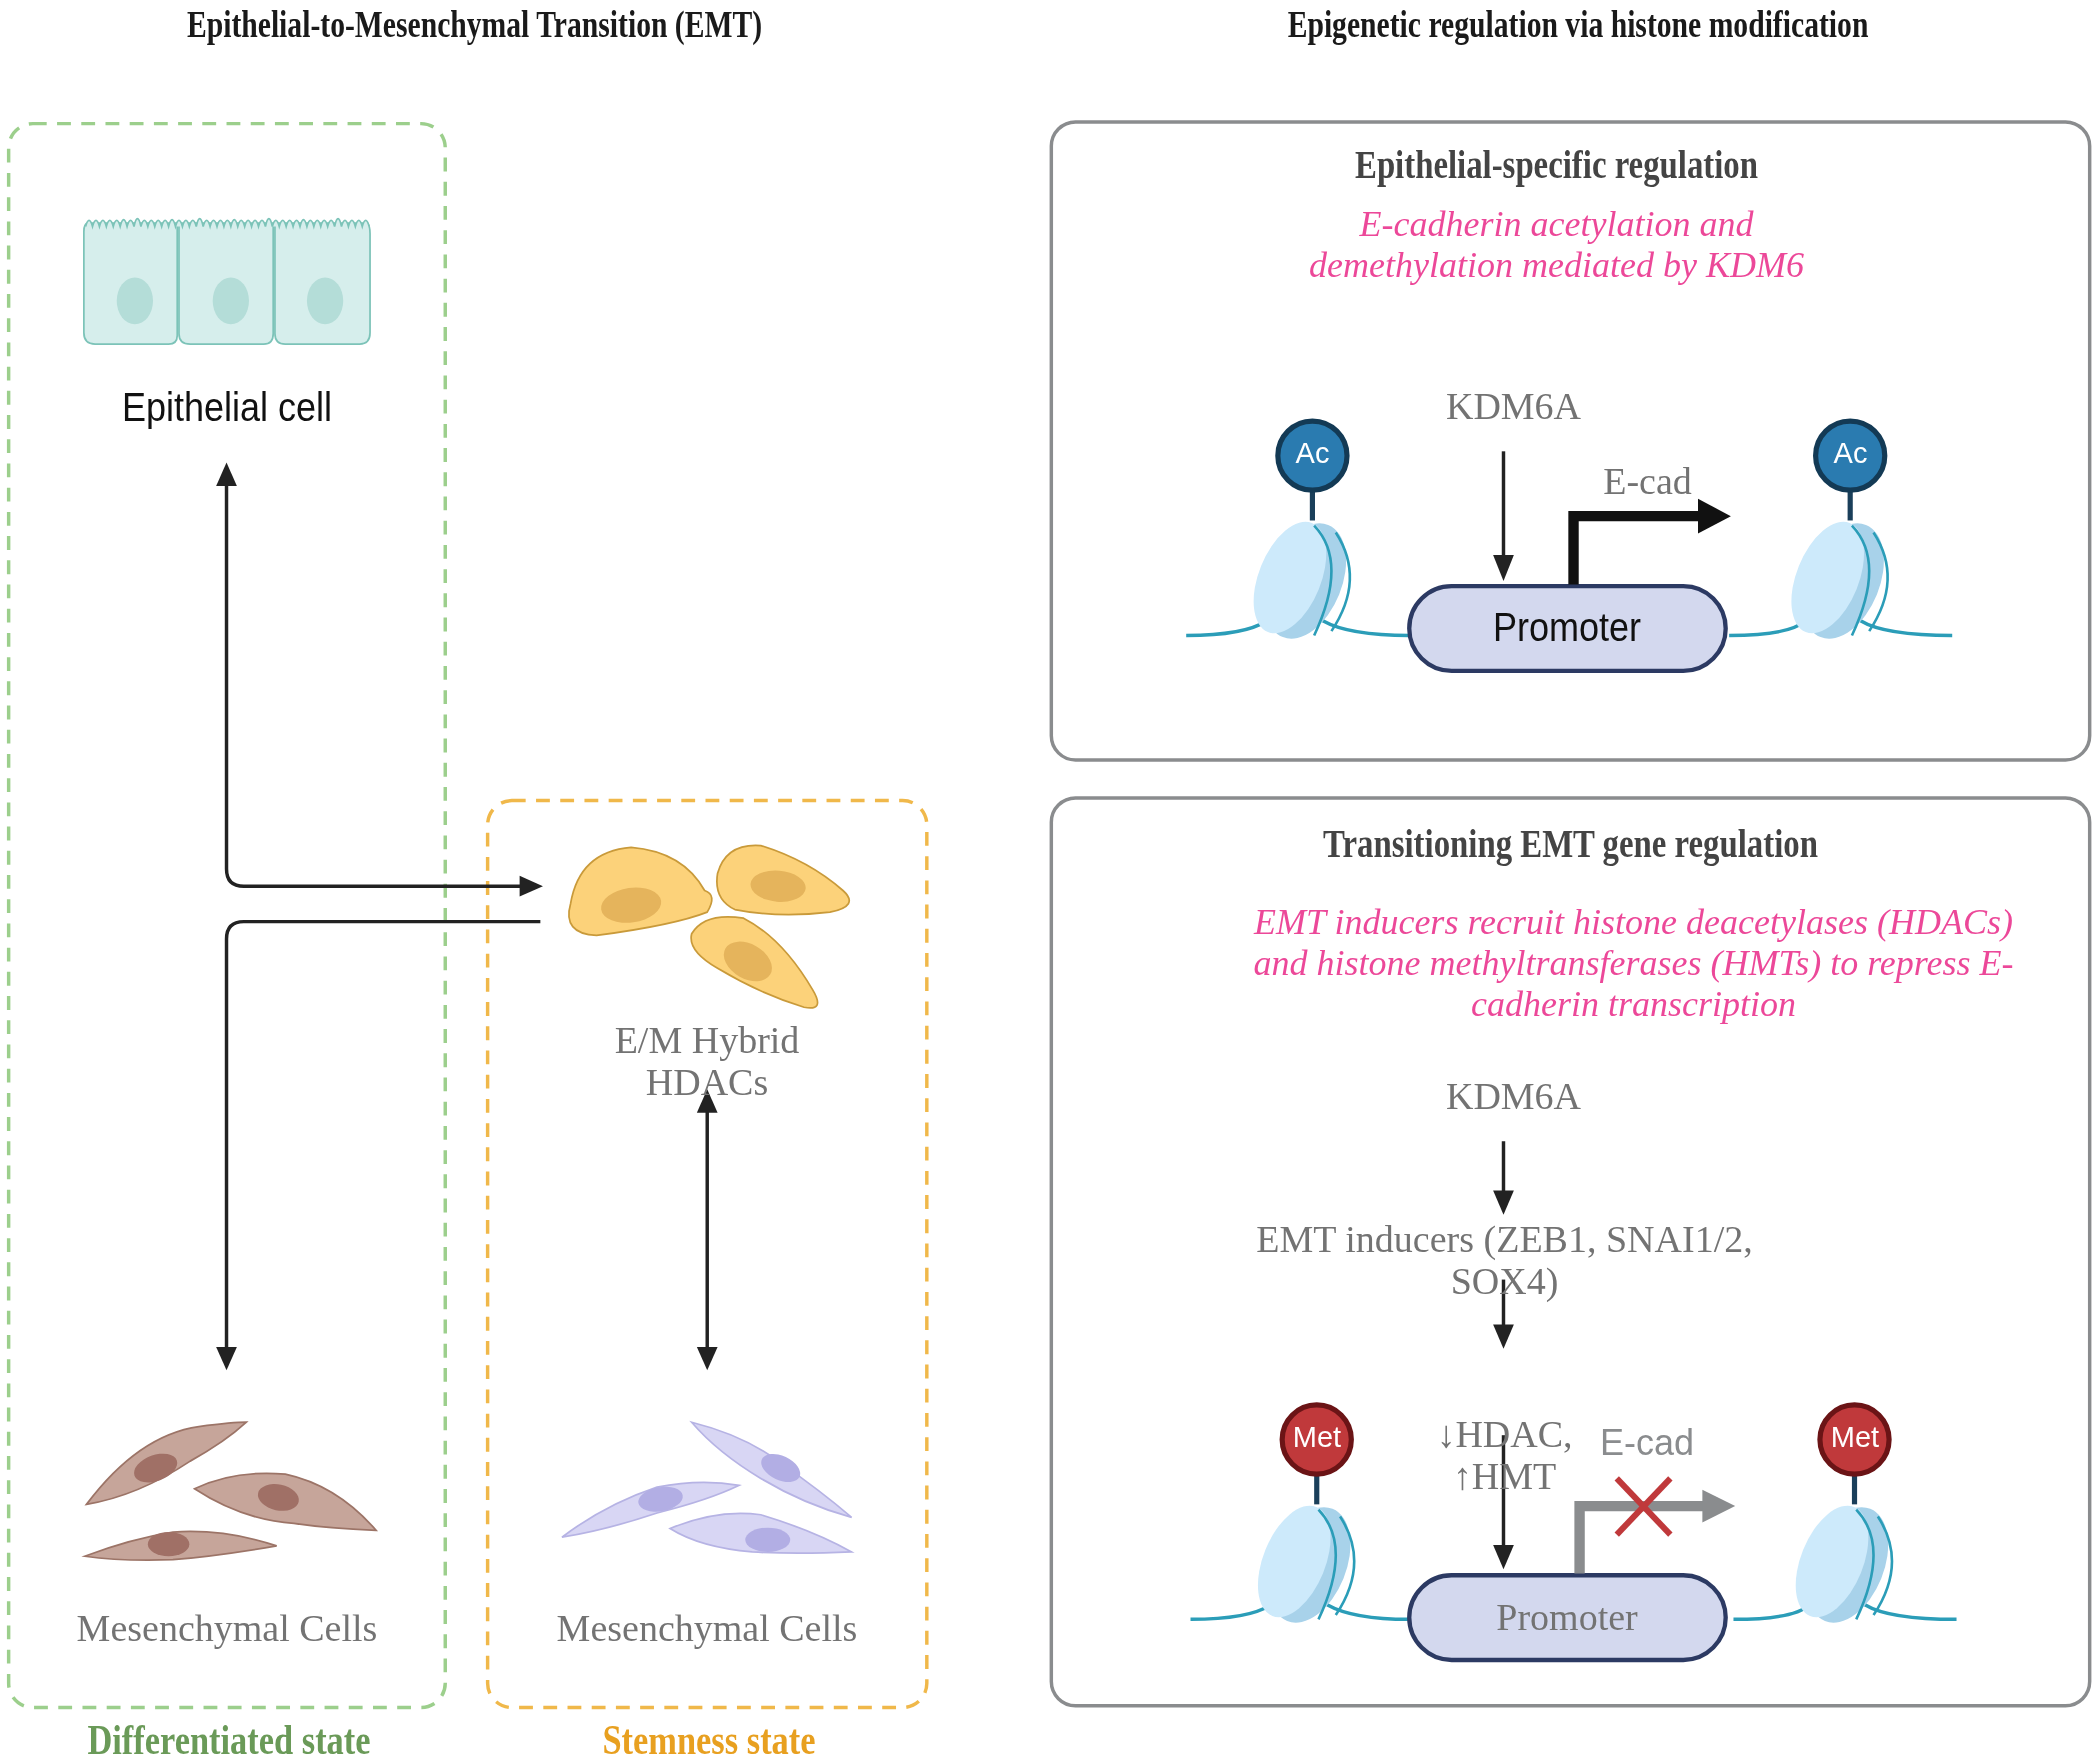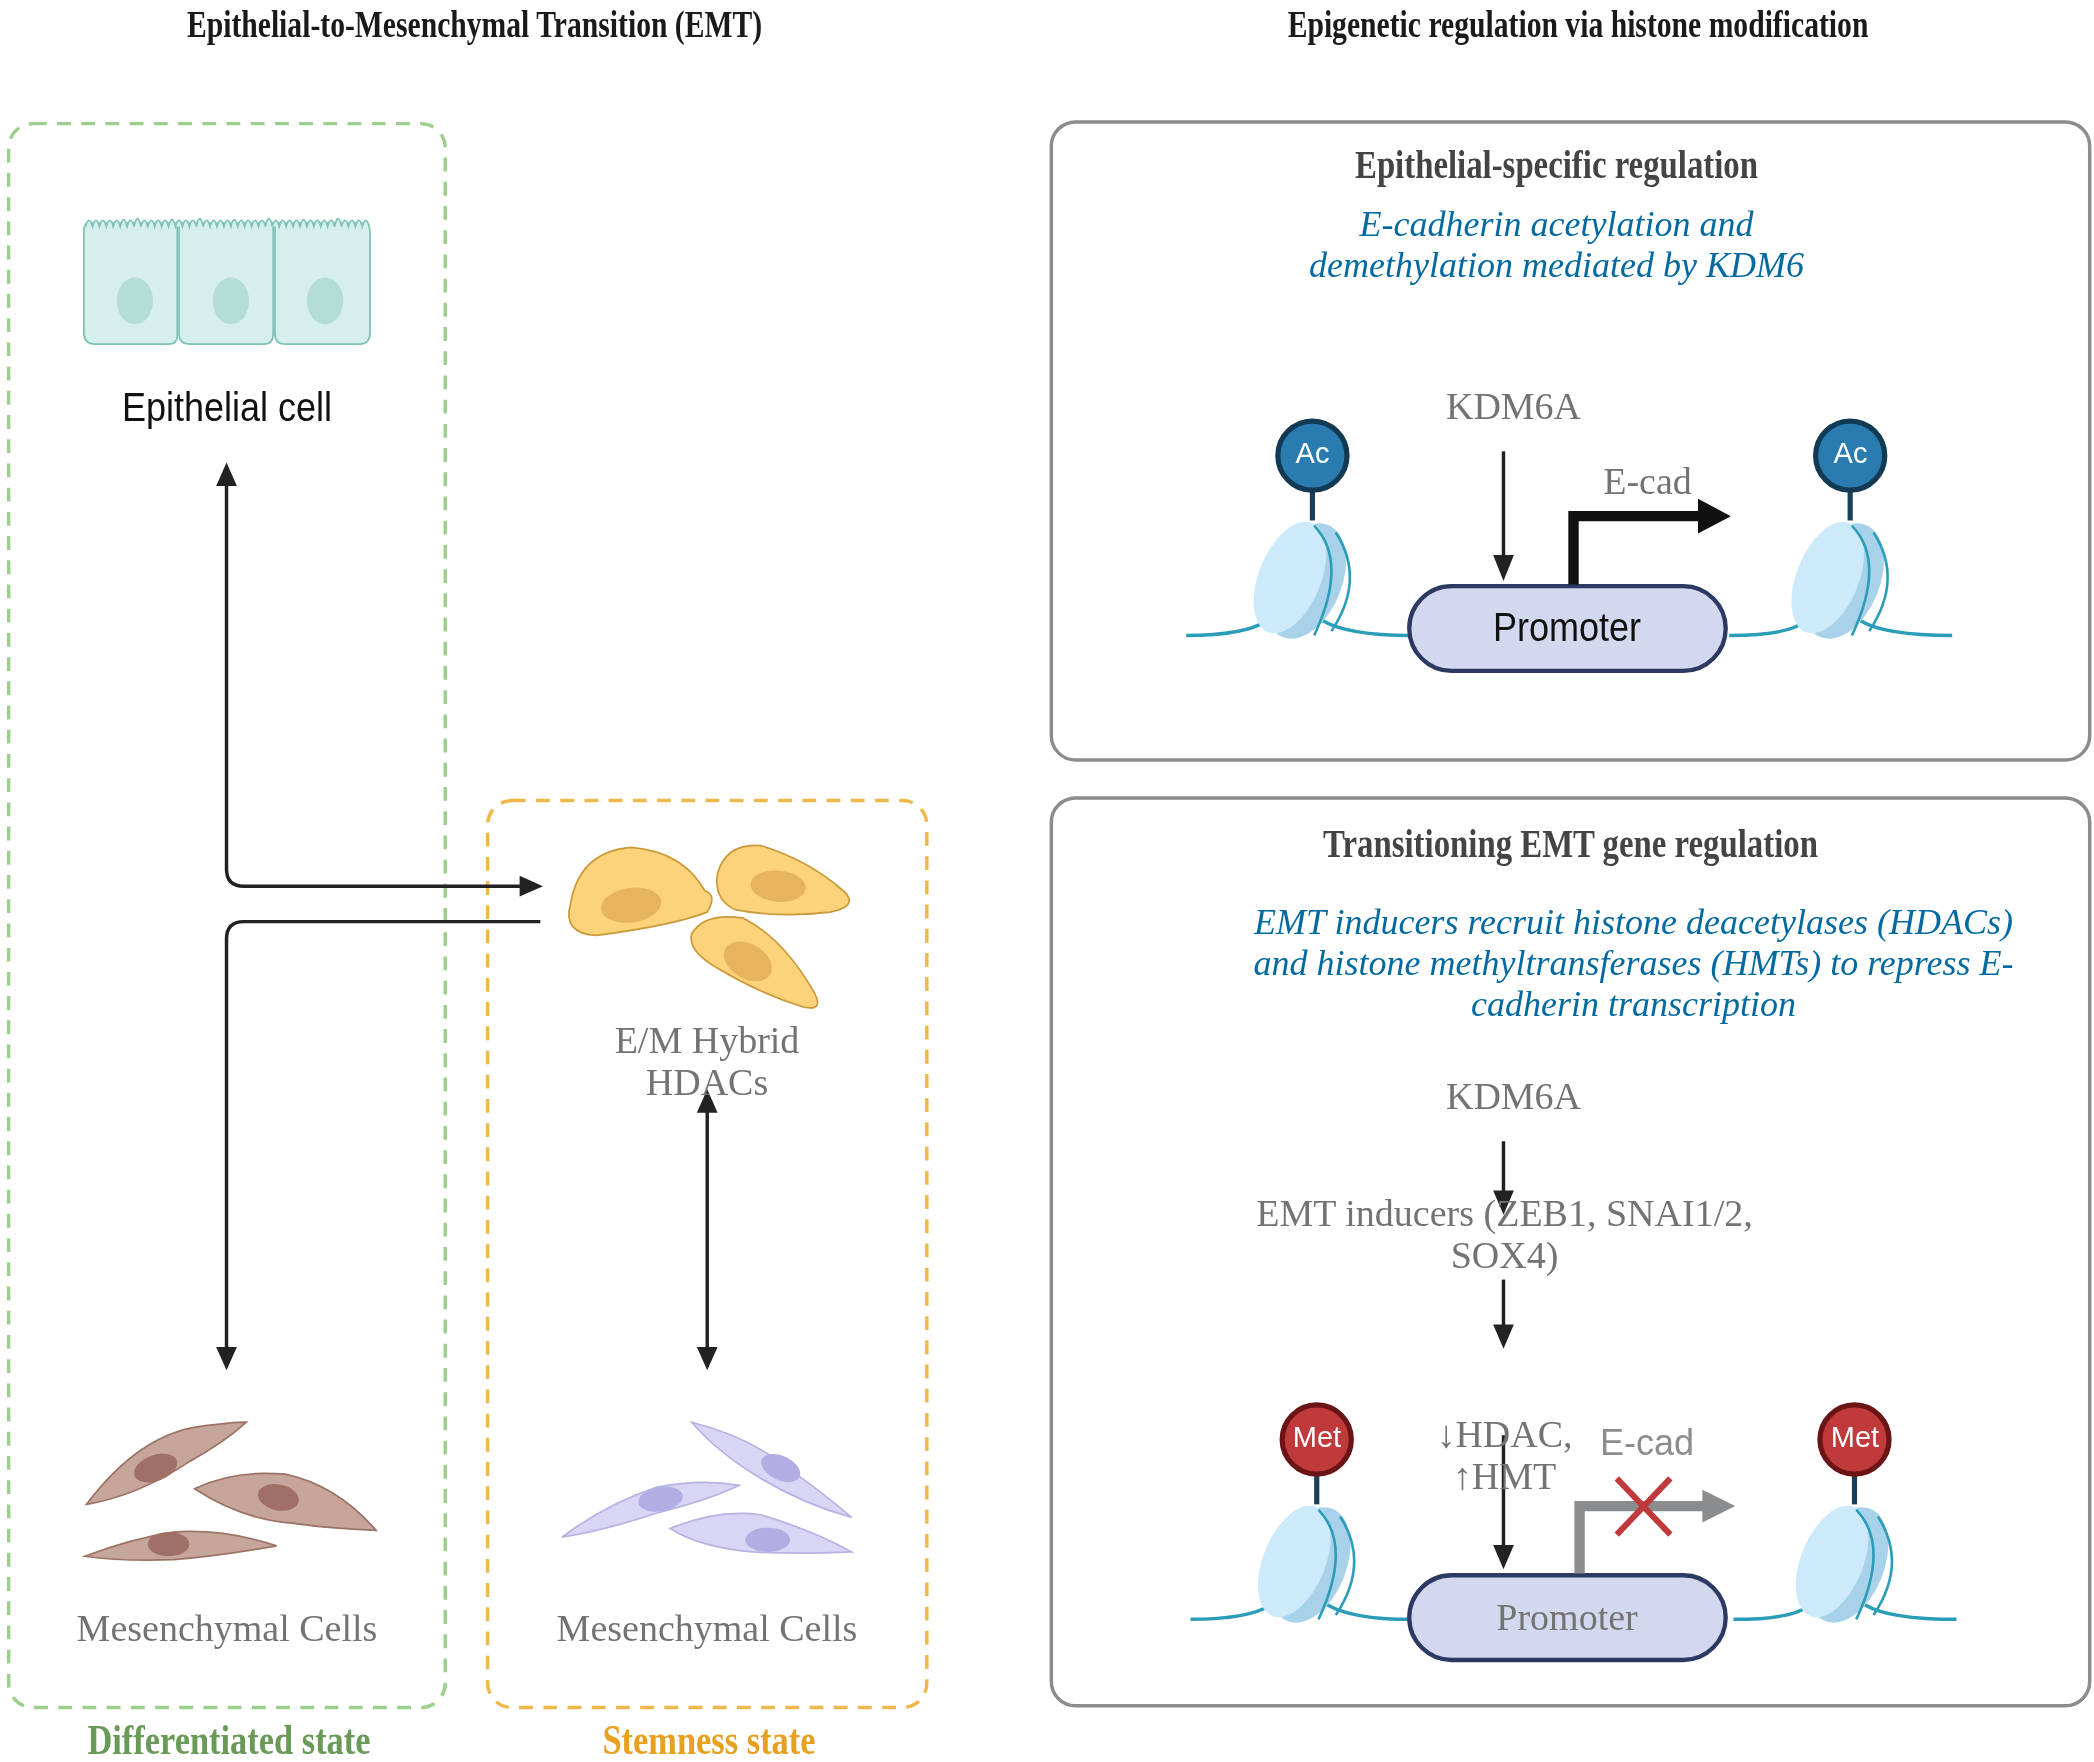--- a/index.html
+++ b/index.html
@@ -1,20 +1,20 @@
 <!DOCTYPE html>
 <html style="font-size:14px"><head>
 <meta charset="utf-8">
 <style>
   html,body{margin:0;padding:0;background:#fff;}
   body{width:2094px;height:1762px;position:relative;overflow:hidden;font-family:"Liberation Serif",serif;}
   .abs{position:absolute;}
   .title{font-family:"Liberation Serif",serif;font-weight:bold;font-size:38px;color:#1a1a1a;transform:scaleX(0.78);transform-origin:center top;white-space:nowrap;text-align:center;}
   .panel-title{font-family:"Liberation Serif",serif;font-weight:bold;font-size:40px;color:#444;transform:scaleX(0.82);transform-origin:center top;white-space:nowrap;text-align:center;}
-  .panel-sub{font-family:"Liberation Serif",serif;font-style:italic;font-size:36px;color:#0369a1;text-align:center;line-height:41px;white-space:pre-line;}
+  .panel-sub{font-family:"Liberation Serif",serif;font-style:italic;font-size:36px;color:#ec4899;text-align:center;line-height:41px;white-space:pre-line;}
   .serif-label{font-family:"Liberation Serif",serif;font-size:38px;color:#737373;text-align:center;line-height:42px;white-space:pre-line;}
   .sans-label{font-family:"Liberation Sans",sans-serif;font-size:40px;color:#111;text-align:center;transform:scaleX(0.9);}
   .state{font-family:"Liberation Serif",serif;font-weight:bold;font-size:43px;transform:scaleX(0.8);transform-origin:center top;white-space:nowrap;text-align:center;}
   svg{position:absolute;left:0;top:0;}
 </style>
 </head>
 <body>
 
 <div class="abs title" style="left:42px;top:1.7px;width:865px;">Epithelial-to-Mesenchymal Transition (EMT)</div>
 <div class="abs title" style="left:1137px;top:1.7px;width:882px;">Epigenetic regulation via histone modification</div>
@@ -193,21 +193,21 @@
 <div class="abs serif-label" style="left:1574px;top:460px;width:147px;">E-cad</div>
 <div class="abs sans-label" style="left:1409px;top:605px;width:316px;">Promoter</div>
 <div class="abs" style="left:1278px;top:437px;width:69px;text-align:center;font-family:'Liberation Sans',sans-serif;font-size:29px;color:#fff;">Ac</div>
 <div class="abs" style="left:1816px;top:437px;width:69px;text-align:center;font-family:'Liberation Sans',sans-serif;font-size:29px;color:#fff;">Ac</div>
 
 <div class="abs panel-title" style="left:1138px;top:820px;width:865px;">Transitioning EMT gene regulation</div>
 <div class="abs panel-sub" style="left:1145px;top:902px;width:977px;">EMT inducers recruit histone deacetylases (HDACs)
 and histone methyltransferases (HMTs) to repress E-
 cadherin transcription</div>
 <div class="abs serif-label" style="left:1384px;top:1075px;width:259px;">KDM6A</div>
-<div class="abs serif-label" style="left:1202px;top:1192px;width:605px;">EMT inducers (ZEB1, SNAI1/2,
+<div class="abs serif-label" style="left:1202px;top:1218px;width:605px;">EMT inducers (ZEB1, SNAI1/2,
 SOX4)</div>
 <div class="abs serif-label" style="left:1375px;top:1413px;width:259px;">↓HDAC,
 ↑HMT</div>
 <div class="abs" style="left:1582px;top:1422px;width:130px;text-align:center;font-family:'Liberation Sans',sans-serif;font-size:36px;color:#8a8c8e;">E-cad</div>
 <div class="abs serif-label" style="left:1409px;top:1596px;width:316px;">Promoter</div>
 <div class="abs" style="left:1278px;top:1421px;width:78px;text-align:center;font-family:'Liberation Sans',sans-serif;font-size:29px;color:#fff;">Met</div>
 <div class="abs" style="left:1816px;top:1421px;width:78px;text-align:center;font-family:'Liberation Sans',sans-serif;font-size:29px;color:#fff;">Met</div>
 
 
 </body></html>

